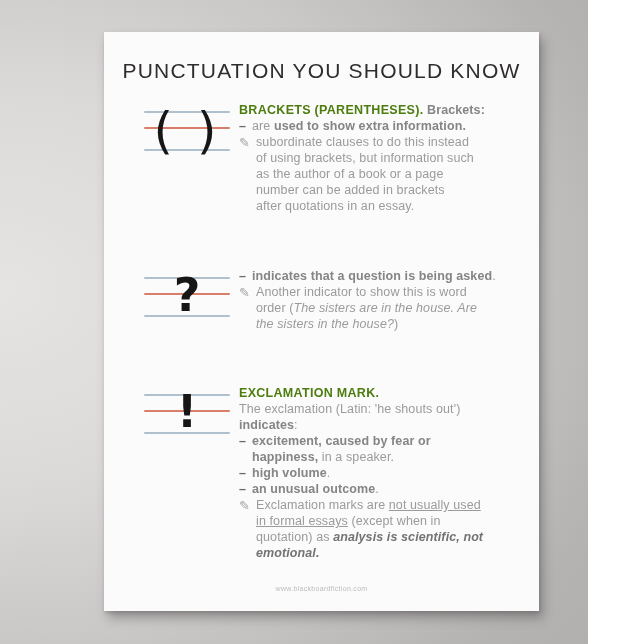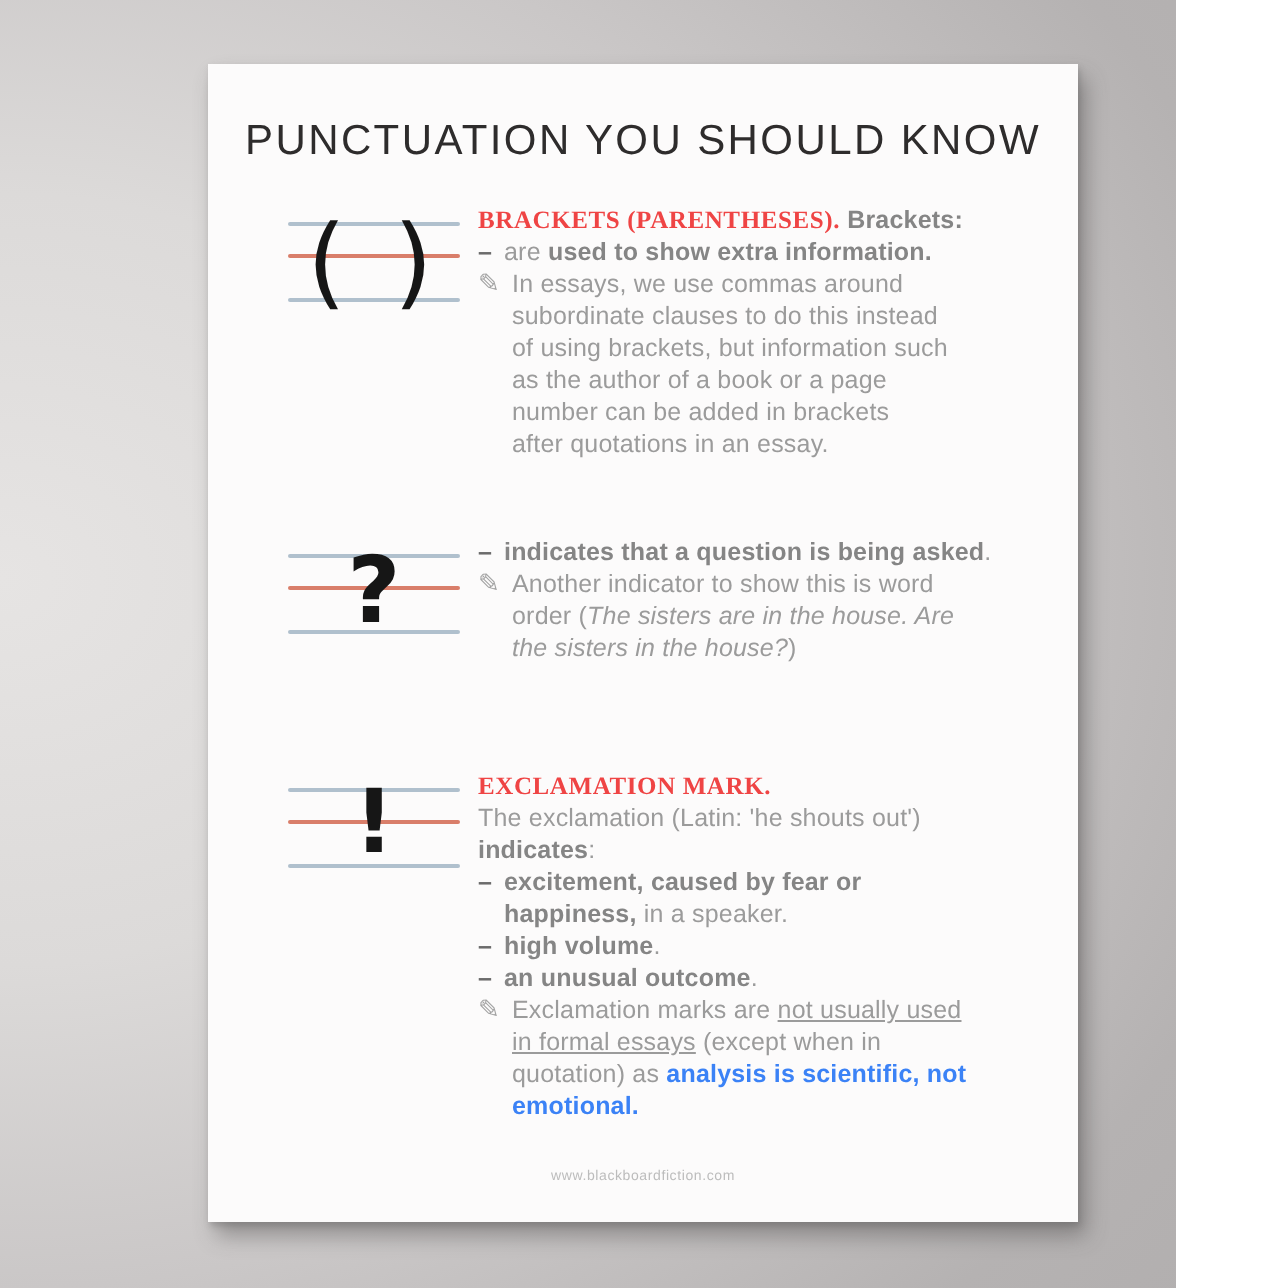--- a/index.html
+++ b/index.html
@@ -32,25 +32,25 @@
     font-family:"DejaVu Sans",sans-serif;
   }
   .glyph-paren{top:-4px;font-size:50px;line-height:62px;font-weight:400;letter-spacing:4px;}
   .glyph-q{top:-2px;font-size:46px;line-height:54px;font-weight:700;}
   .glyph-ex{top:0px;font-size:44px;line-height:50px;font-weight:700;}
   .text{
     position:absolute;left:135px;top:0;width:292px;
     font-size:12.5px;line-height:16px;letter-spacing:0.1px;color:#9b9b9b;
   }
   .line{white-space:nowrap;height:16px;}
-  .k{color:#ef4444;font-weight:700;letter-spacing:0.3px;font-family:Liberation Serif, serif;}
+  .k{color:#4d7c0f;font-weight:700;letter-spacing:0.3px;}
   .gb{color:#858585;font-weight:700;text-align:center;}
   .gi{font-style:italic;}
   .gu{text-decoration:underline;text-align:center;}
-  .gbi{color:#3b82f6;font-weight:700;}
+  .gbi{color:#737373;font-weight:700;font-style:italic;}
   .bullet{position:relative;padding-left:13px;}
   .bdash{position:absolute;left:0;top:0;color:#6b6b6b;font-weight:700;}
   .note{position:relative;padding-left:17px;}
   .pencil{
     position:absolute;left:0;top:1px;color:#a3a3a3;font-size:13px;
     font-family:"DejaVu Sans",sans-serif;
   }
   .footer{
     position:absolute;left:0;bottom:19px;width:100%;
     text-align:center;font-size:7px;letter-spacing:0.3px;color:#bcbcbc;
@@ -69,21 +69,20 @@
         <span class="rule rule-top" style="background:#b0c0cd"></span>
         <span class="rule rule-mid" style="background:#d97e6a"></span>
         <span class="rule rule-bot" style="background:#b0c0cd"></span>
         <span class="glyph glyph-paren">( )</span>
       </div>
       <div class="text">
         <div class="line"><span class="k">BRACKETS (PARENTHESES).</span> <span class="gb">Brackets:</span></div>
         <div class="line bullet"><span class="bdash">–</span><span>are </span><span class="gb">used to show extra information.</span></div>
         <div class="note">
           <span class="pencil">✎</span>
-          <div class="line">In essays, we use commas around</div>
           <div class="line">subordinate clauses to do this instead</div>
           <div class="line">of using brackets, but information such</div>
           <div class="line">as the author of a book or a page</div>
           <div class="line">number can be added in brackets</div>
           <div class="line">after quotations in an essay.</div>
         </div>
       </div>
     </section>
 
     <section class="row" style="top:236px">

